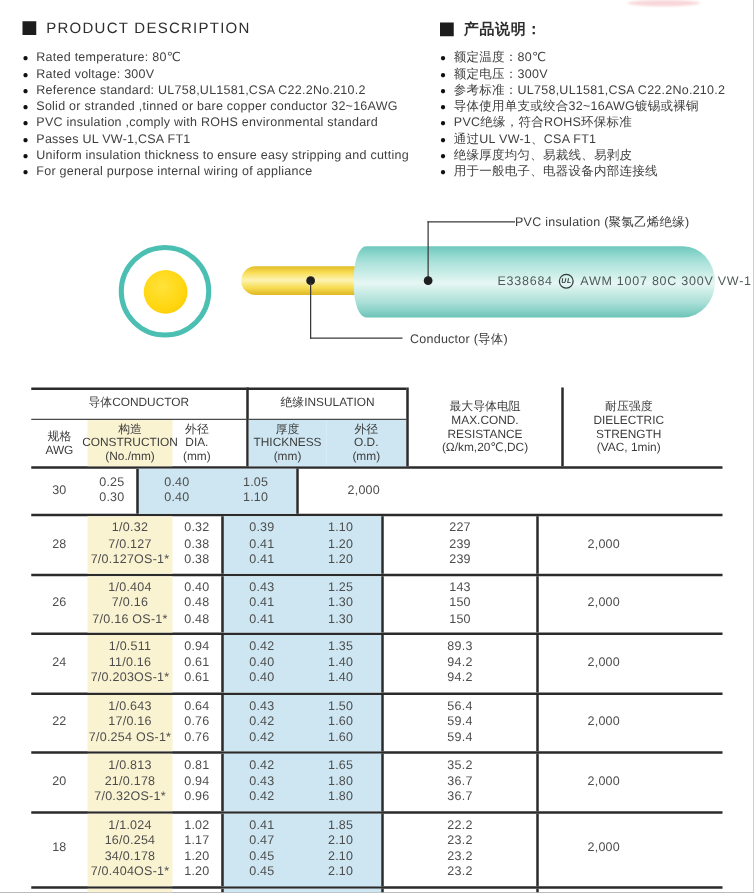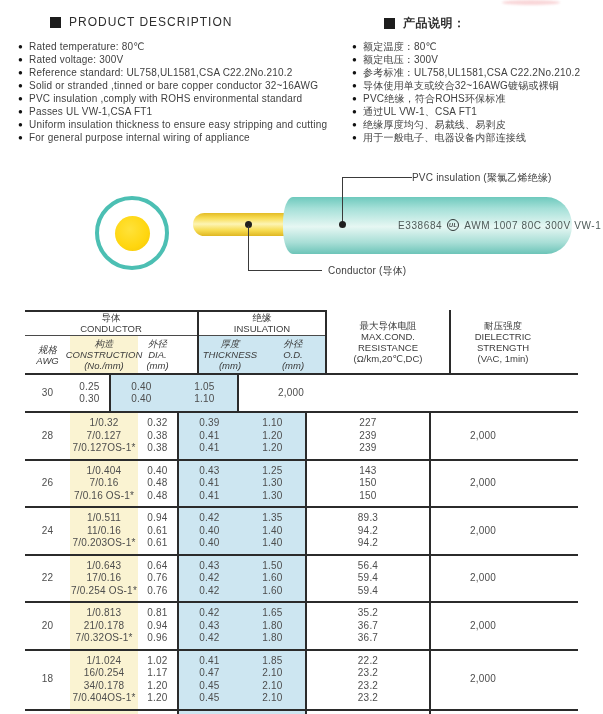--- a/index.html
+++ b/index.html
@@ -8,21 +8,21 @@
     --tbl-yellow:#faf3d2;
     --tbl-blue:#cde6f1;
     --txt:#474747;
   }
   *{margin:0;padding:0;box-sizing:border-box;}
   html,body{background:#888;}
   body{font-family:"Liberation Sans","DejaVu Sans",sans-serif;}
   .sheet{position:relative;width:603px;height:714px;background:#ffffff;overflow:hidden;margin:0 auto;color:var(--txt);}
 
   
-  .sec-title{position:absolute;display:flex;align-items:center;gap:8px;font-size:12px;color:#2e2e2e;letter-spacing:0.5px;margin-left:32px;}
+  .sec-title{position:absolute;display:flex;align-items:center;gap:8px;font-size:12px;color:#2e2e2e;letter-spacing:0.5px;}
   .sq{width:11px;height:11px;background:#1d1d1d;flex:0 0 auto;}
   .sec-title .cn{font-weight:bold;}
   .sec-title .en{letter-spacing:1px;}
 
   
   .desc-col{position:absolute;top:40px;}
   .bullet-item{display:flex;align-items:flex-start;font-size:10px;line-height:13px;color:#3f3f3f;white-space:nowrap;letter-spacing:0.2px;}
   .bullet-item .dot{font-size:8px;line-height:13px;margin-right:6px;color:#111;}
 
   
@@ -39,22 +39,22 @@
   .callout-dot{position:absolute;width:7px;height:7px;border-radius:50%;background:#1f1f1f;}
   .callout-label{position:absolute;font-size:10px;color:#3d3d3d;white-space:nowrap;letter-spacing:0.2px;}
   .artifact{position:absolute;left:502px;top:0;width:58px;height:5px;border-radius:50%;background:rgba(235,110,120,0.28);filter:blur(1px);}
 
   
   .spec{position:absolute;left:25px;top:310px;width:553px;font-size:10px;}
   .thead{display:flex;border-bottom:2px solid var(--line);}
   .hg{border-top:2px solid var(--line);}
   .hg-con{width:172px;}
   .hg-ins{width:128px;border-left:2px solid var(--line);}
-  .hg-title{height:24px;border-bottom:1px solid #4a4a4a;display:flex;flex-direction:column;justify-content:center;align-items:center;font-size:9.5px;line-height:10.5px;color:#3c3c3c;}
-  .hg-sub{display:flex;height:37px;font-style:italic;}
+  .hg-title{height:24px;border-bottom:1px solid #4a4a4a;display:flex;flex-direction:row;justify-content:center;align-items:center;font-size:9.5px;line-height:10.5px;color:#3c3c3c;}
+  .hg-sub{display:flex;height:37px;}
   .hc{display:flex;flex-direction:column;justify-content:center;align-items:center;text-align:center;font-size:9.5px;line-height:11px;color:#3c3c3c;}
   .hcol{display:flex;flex-direction:column;justify-content:center;align-items:center;text-align:center;font-size:9.5px;line-height:11px;color:#3c3c3c;border-left:2px solid var(--line);}
   .c-awg{width:45px;}
   .c-con{width:68px;background:var(--tbl-yellow);}
   .c-dia{width:39px;}
   .c-thk{width:63px;background:var(--tbl-blue);}
   .c-od{width:65px;background:var(--tbl-blue);}
   .c-res{width:124px;}
   .c-die{width:106px;}
   .hg-ins .c-thk{border-left:none;}

